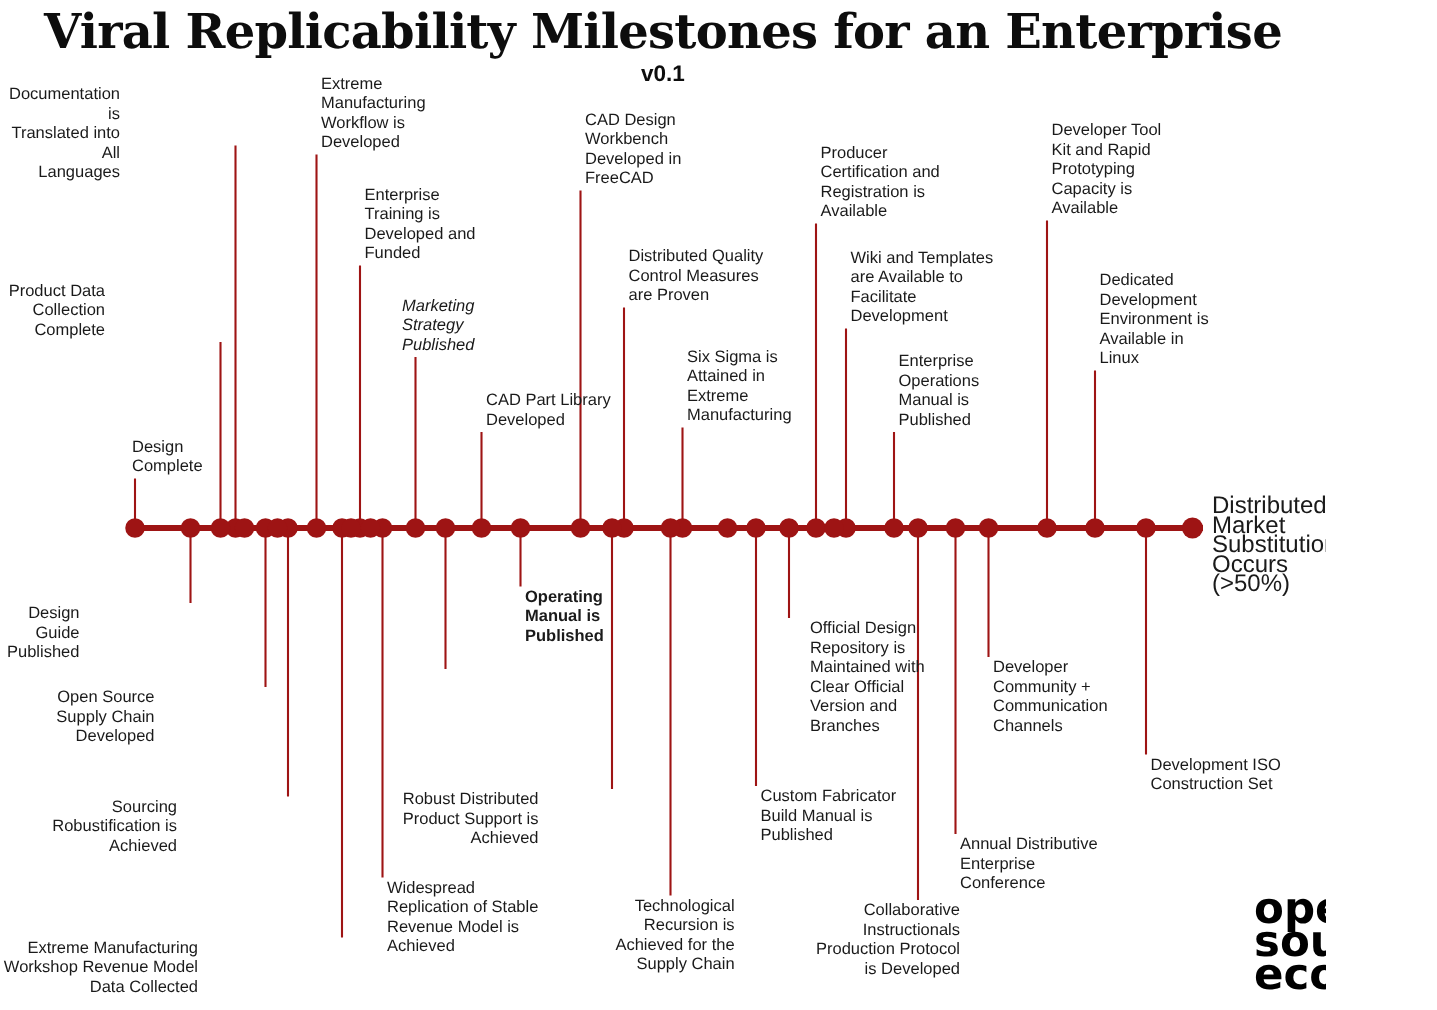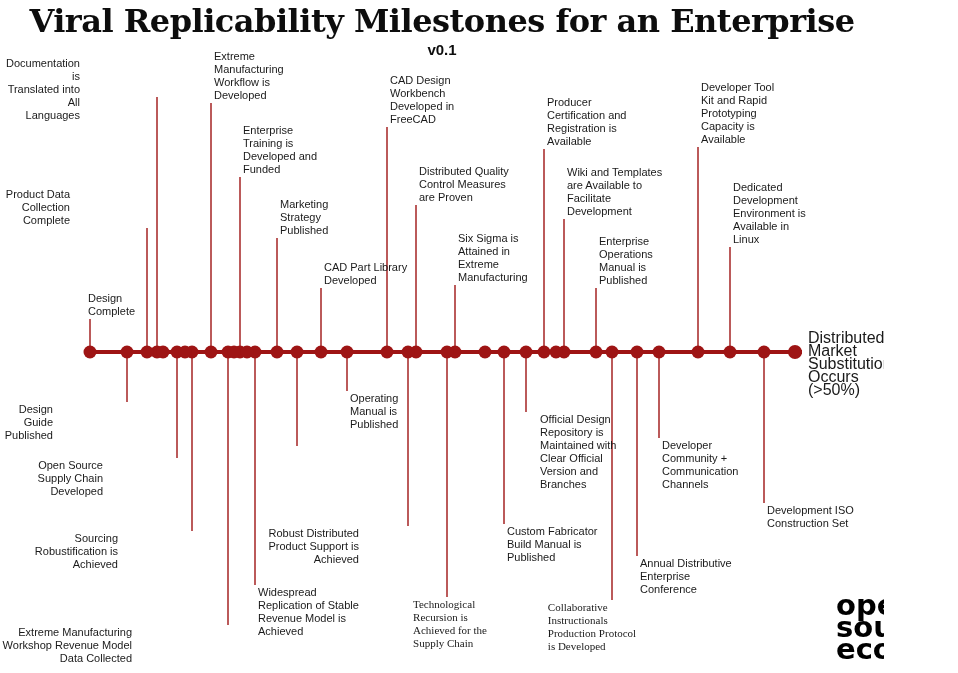--- a/index.html
+++ b/index.html
@@ -5,21 +5,21 @@
   html,body{margin:0;padding:0;background:#ffffff;}
   #canvas{position:relative;width:884px;height:673px;background:#ffffff;overflow:hidden;
           font-family:"Liberation Sans",sans-serif;color:#1a1a1a;}
   .title{position:absolute;top:2px;left:0;width:100%;text-align:center;
          font-family:"DejaVu Serif",serif;font-weight:bold;font-size:32px;
          letter-spacing:-0.5px;color:#0d0d0d;}
   .version{position:absolute;top:41px;left:0;width:100%;text-align:center;
            font-weight:bold;font-size:15px;color:#0d0d0d;}
   .ms-label{position:absolute;font-size:11px;line-height:13px;white-space:pre-line;color:#1a1a1a;}
   .align-right{text-align:right;}
-  .align-center{text-align:left;transform:translateX(-50%);font-family:Liberation Serif, serif;}
+  .align-center{text-align:right;transform:translateX(-50%);}
   .end-label{position:absolute;left:808px;top:331px;font-size:16px;line-height:13px;
              white-space:pre-line;color:#1a1a1a;}
   .logo{position:absolute;left:836px;top:594px;font-family:"DejaVu Sans",sans-serif;
         font-weight:bold;font-size:29px;line-height:22px;color:#000;}
   svg.graphic{position:absolute;left:0;top:0;}
 </style>
 </head>
 <body>
 
 <div id="canvas">
@@ -114,21 +114,21 @@
 Collection
 Complete</div>
     <div class="ms-label align-left" style="top: 50px; left: 214px;">Extreme
 Manufacturing
 Workflow is
 Developed</div>
     <div class="ms-label align-left" style="top: 124px; left: 243px;">Enterprise
 Training is
 Developed and
 Funded</div>
-    <div class="ms-label align-left" style="top: 198px; left: 280px;">Marketing
+    <div class="ms-label align-left" style="top: 198px; left: 268px; font-style: italic;">Marketing
 Strategy
 Published</div>
     <div class="ms-label align-left" style="top: 261px; left: 324px;">CAD Part Library
 Developed</div>
     <div class="ms-label align-left" style="top: 74px; left: 390px;">CAD Design
 Workbench
 Developed in
 FreeCAD</div>
     <div class="ms-label align-left" style="top: 165px; left: 419px;">Distributed Quality
 Control Measures
@@ -167,21 +167,21 @@
     <div class="ms-label align-right" style="top: 532px; right: 766px;">Sourcing
 Robustification is
 Achieved</div>
     <div class="ms-label align-right" style="top: 626px; right: 752px;">Extreme Manufacturing
 Workshop Revenue Model
 Data Collected</div>
     <div class="ms-label align-left" style="top: 586px; left: 258px;">Widespread
 Replication of Stable
 Revenue Model is
 Achieved</div>
-    <div class="ms-label align-left" style="top: 392px; left: 350px;">Operating
+    <div class="ms-label align-left" style="top: 392px; left: 350px; font-weight: bold;">Operating
 Manual is
 Published</div>
     <div class="ms-label align-right" style="top: 527px; right: 525px;">Robust Distributed
 Product Support is
 Achieved</div>
     <div class="ms-label align-center" style="top: 598px; left: 450px;">Technological
 Recursion is
 Achieved for the
 Supply Chain</div>
     <div class="ms-label align-left" style="top: 525px; left: 507px;">Custom Fabricator

